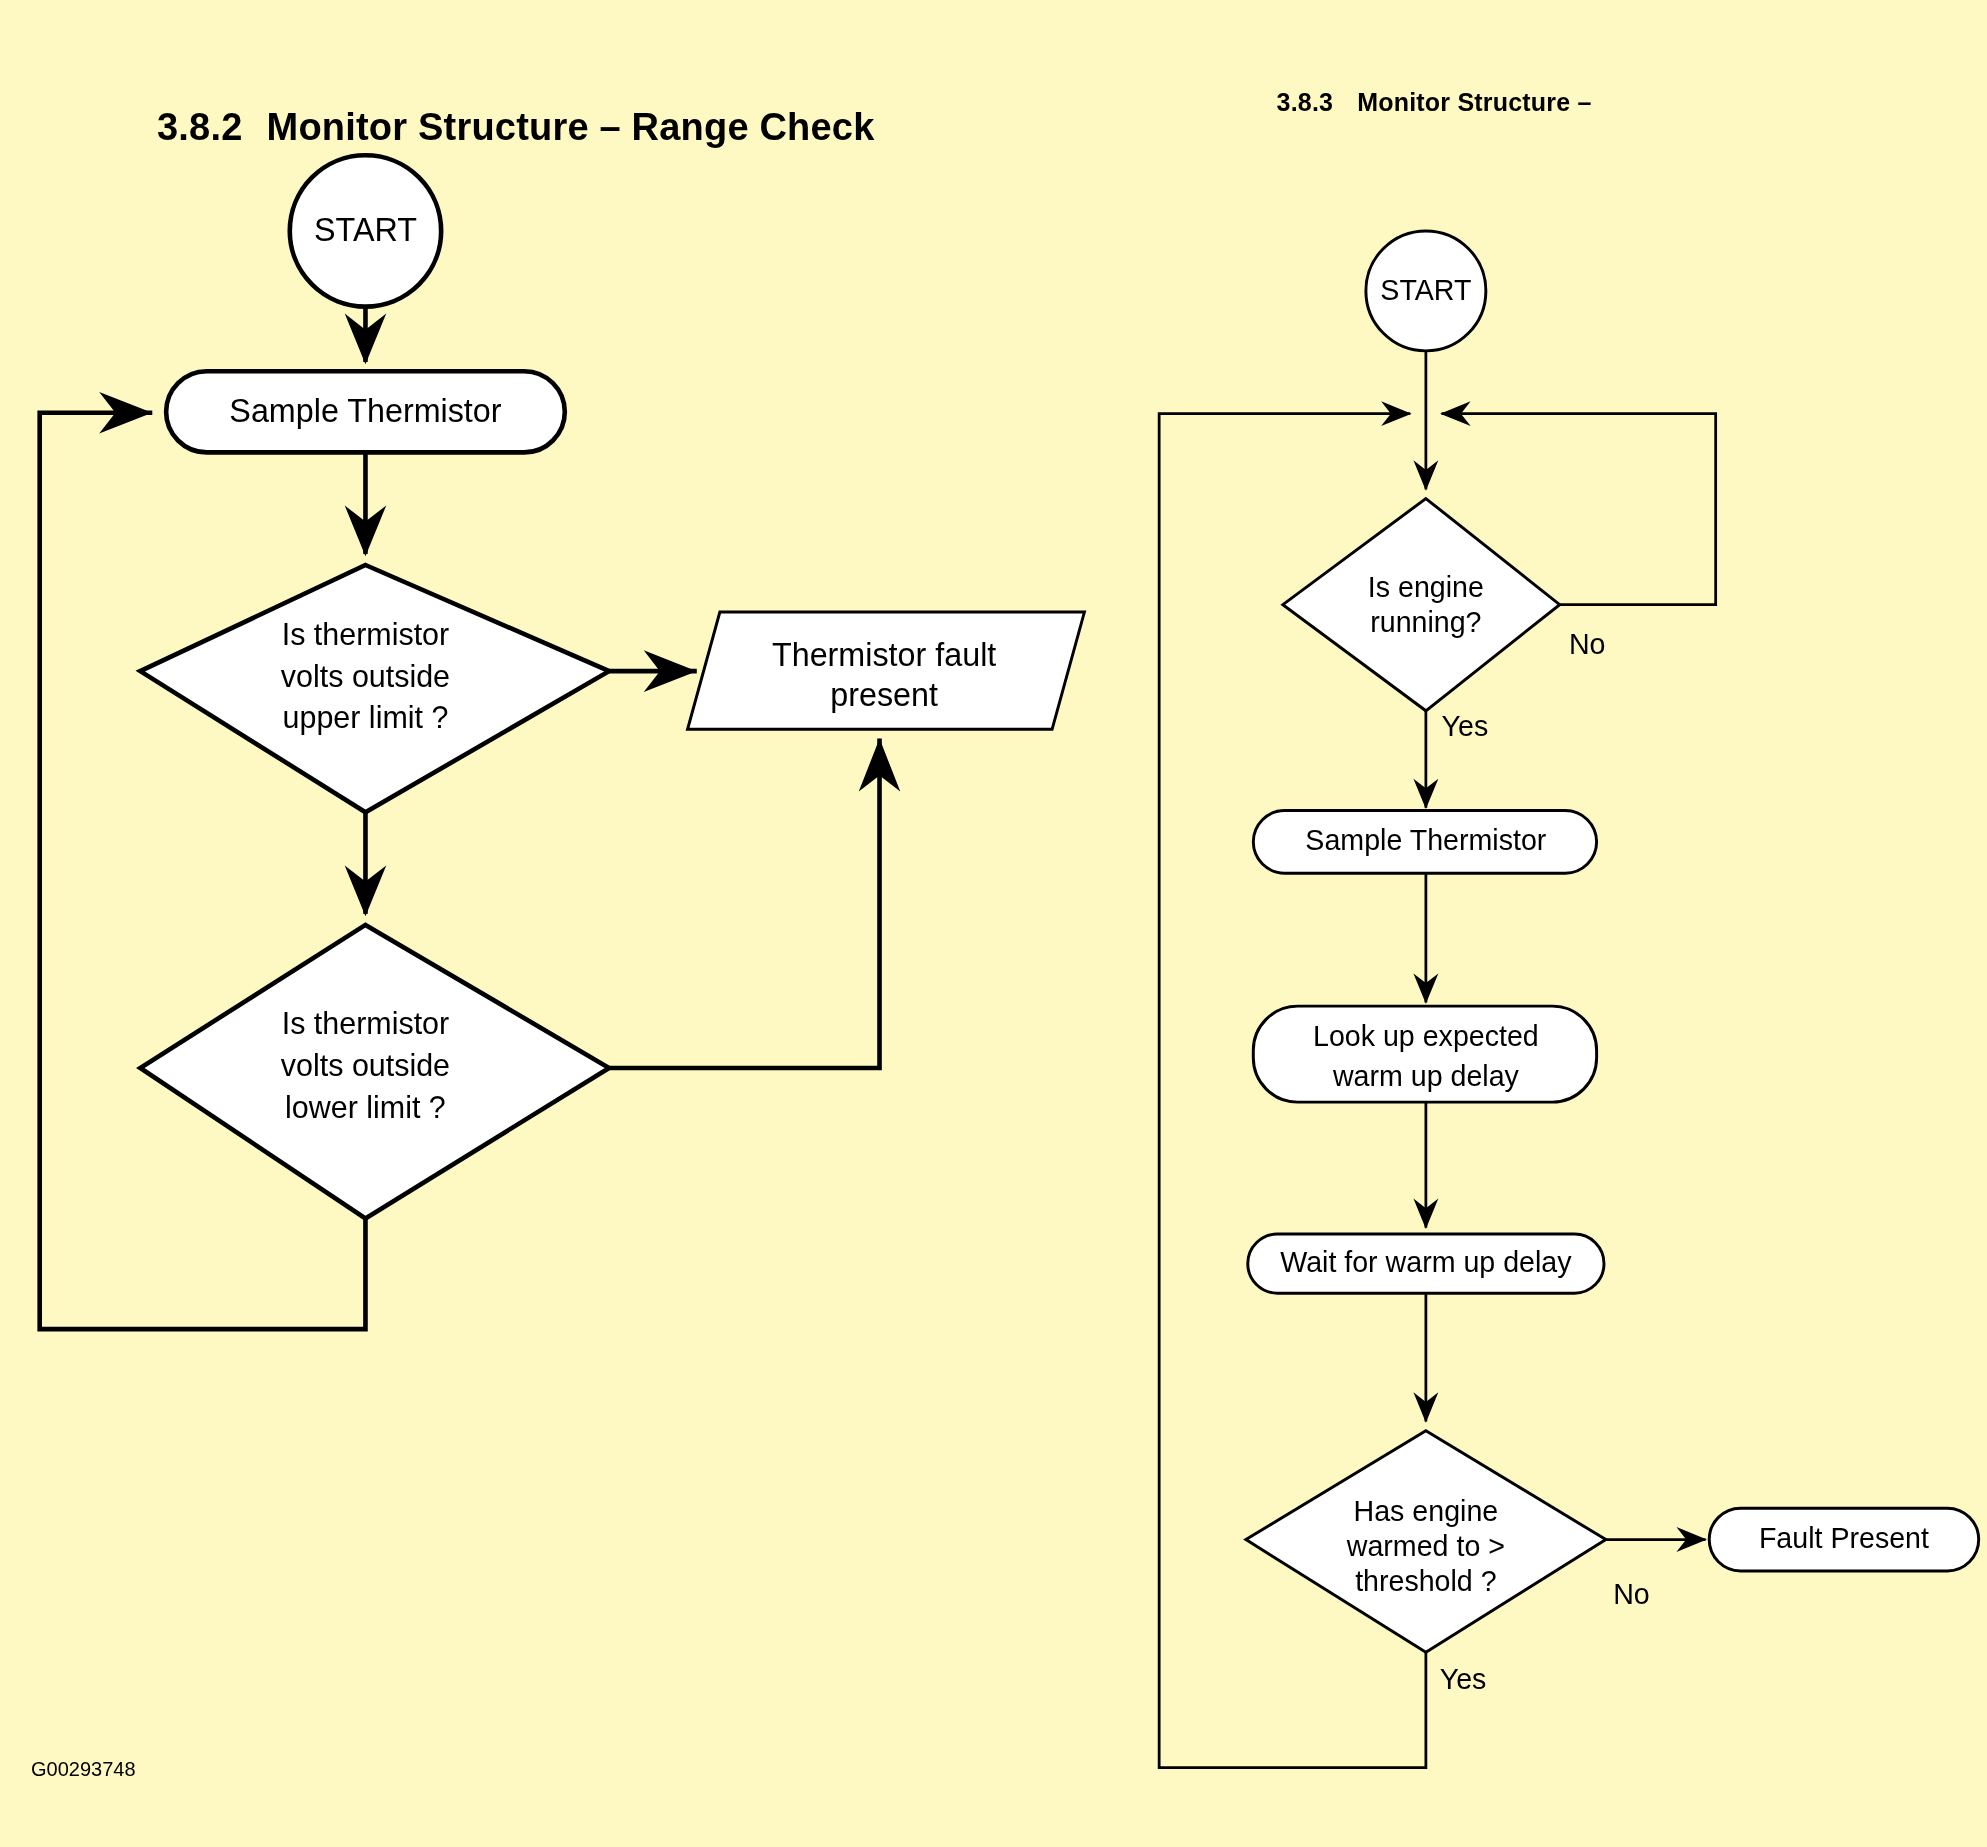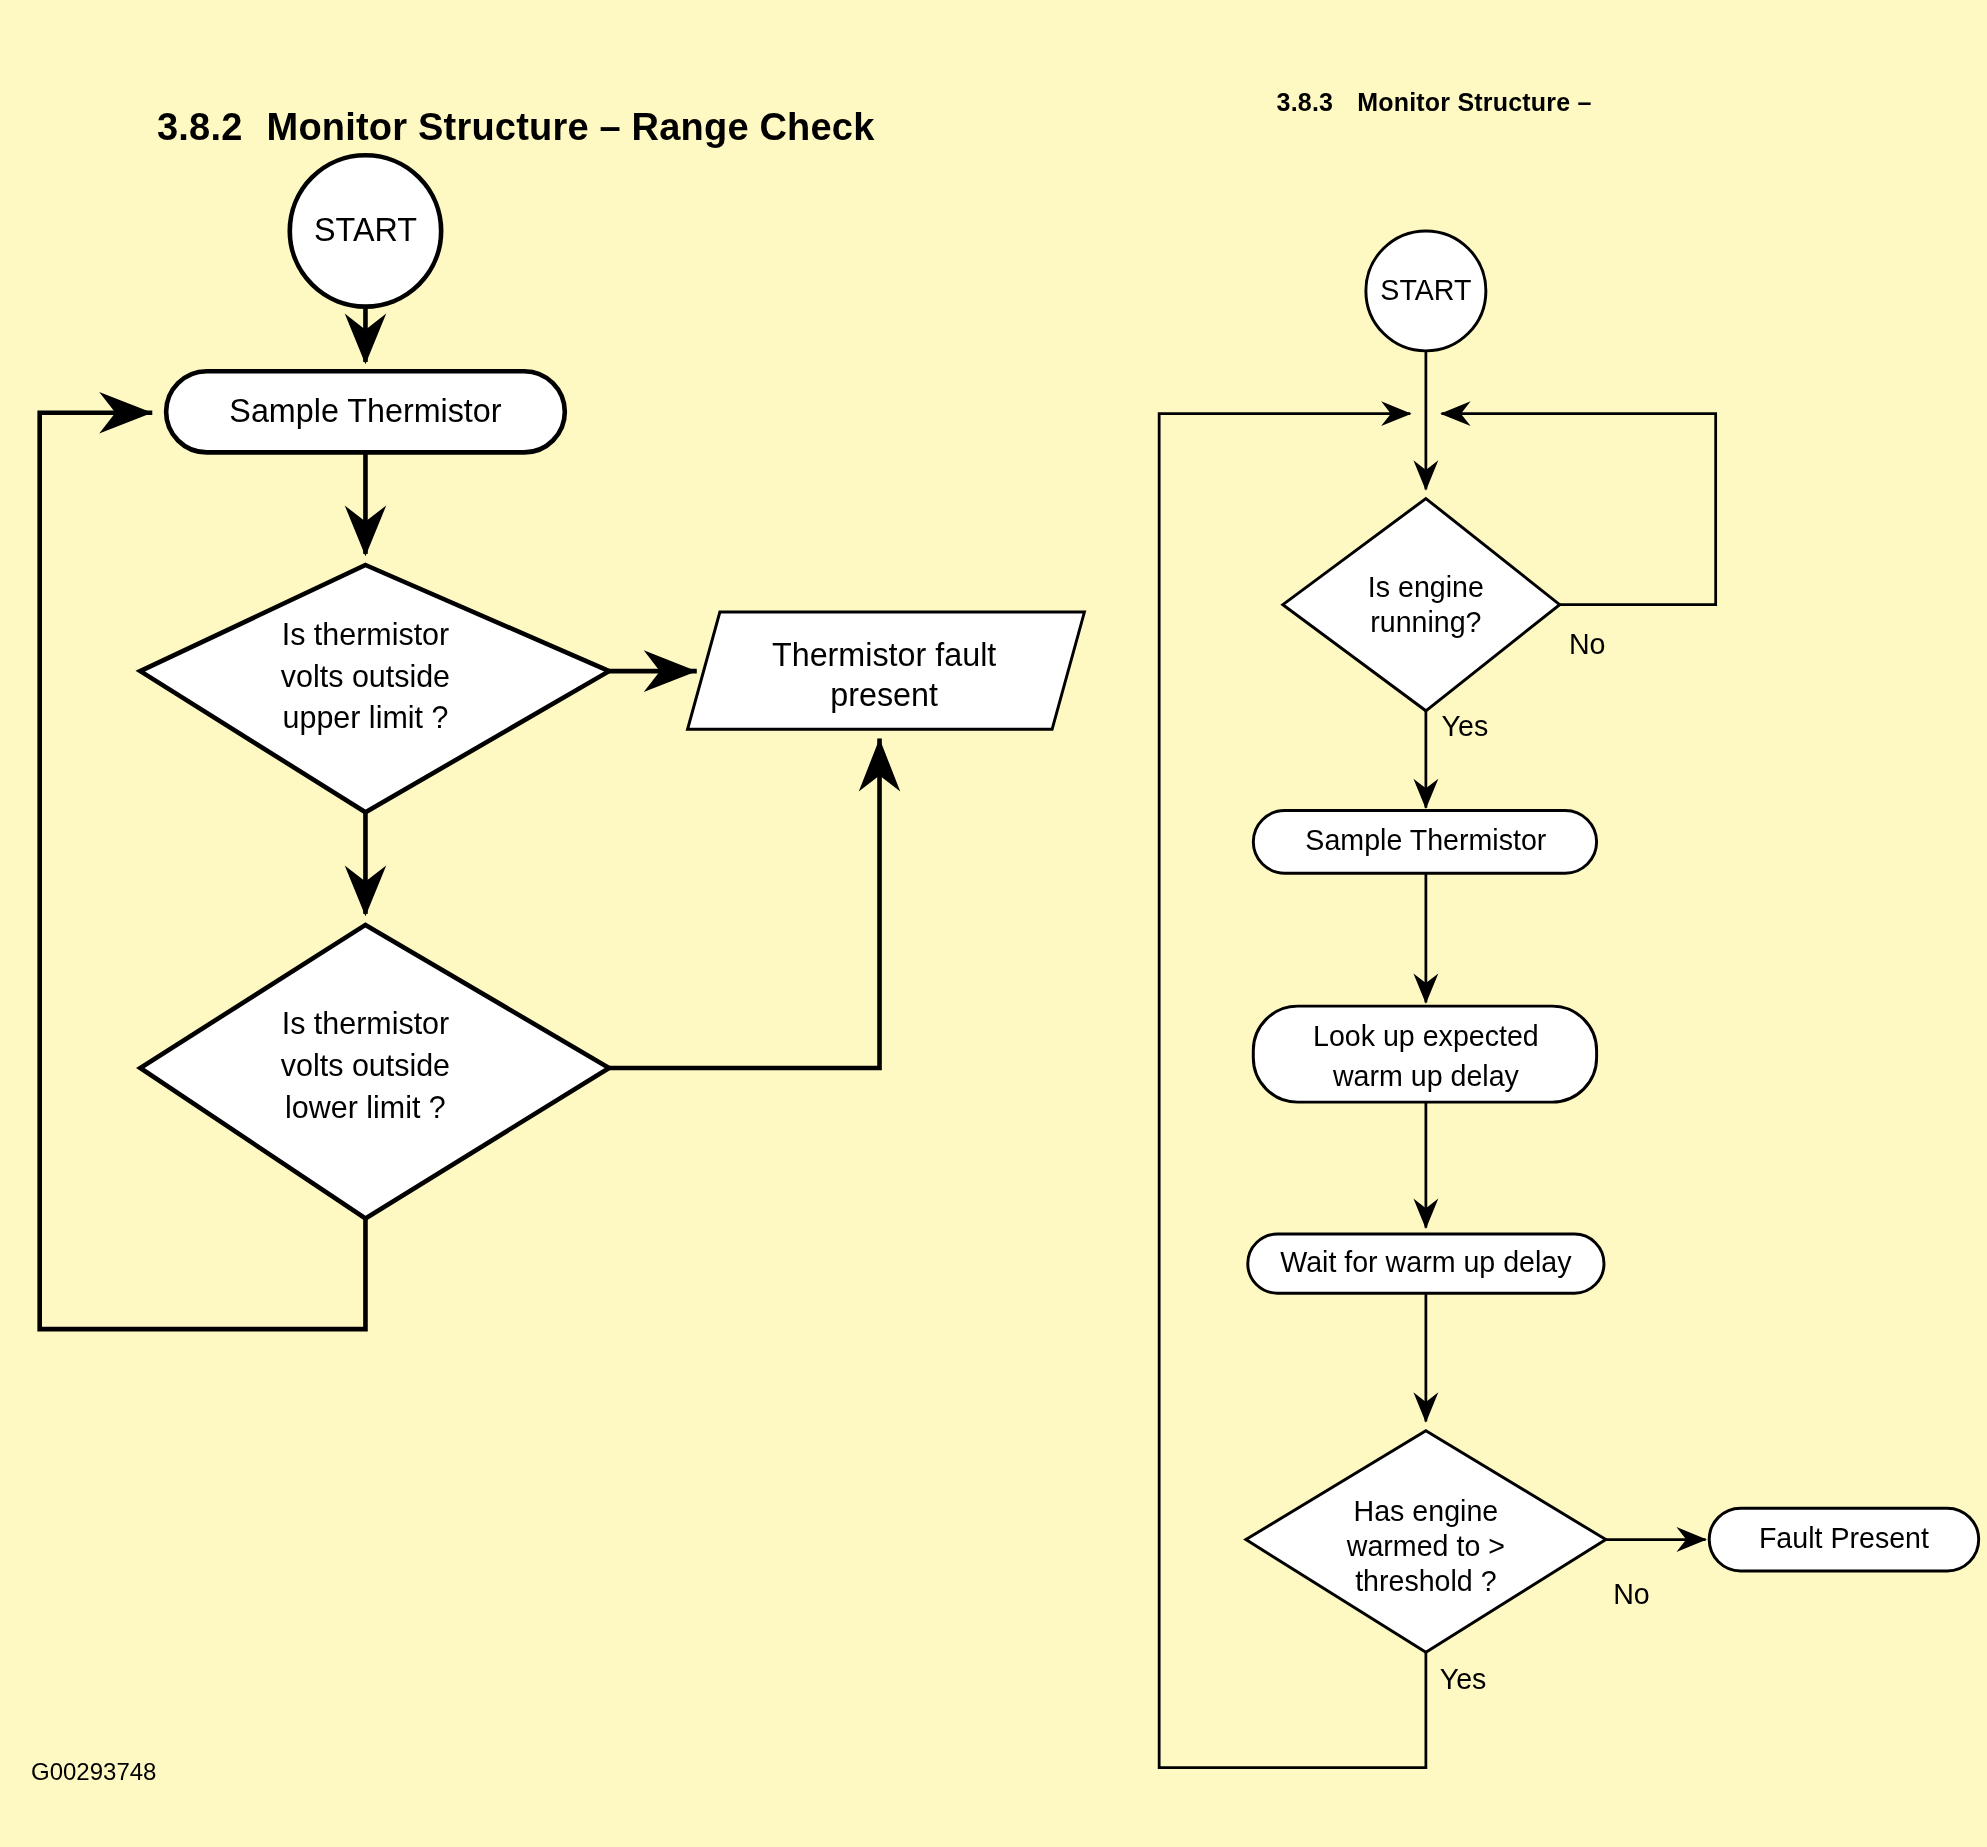--- a/index.html
+++ b/index.html
@@ -35,21 +35,21 @@
     font-size: 25px;
     text-align: center;
   }
   .heading .num {
     margin-right: 24px;
   }
   #ref-code {
     position: absolute;
     left: 31px;
     top: 1758px;
-    font-size: 24px;
+    font-size: 20px;
     color: #000000;
   }
   svg.flow {
     position: absolute;
     left: 0;
     top: 0;
   }
   .shape {
     fill: #ffffff;
     stroke: #000000;

